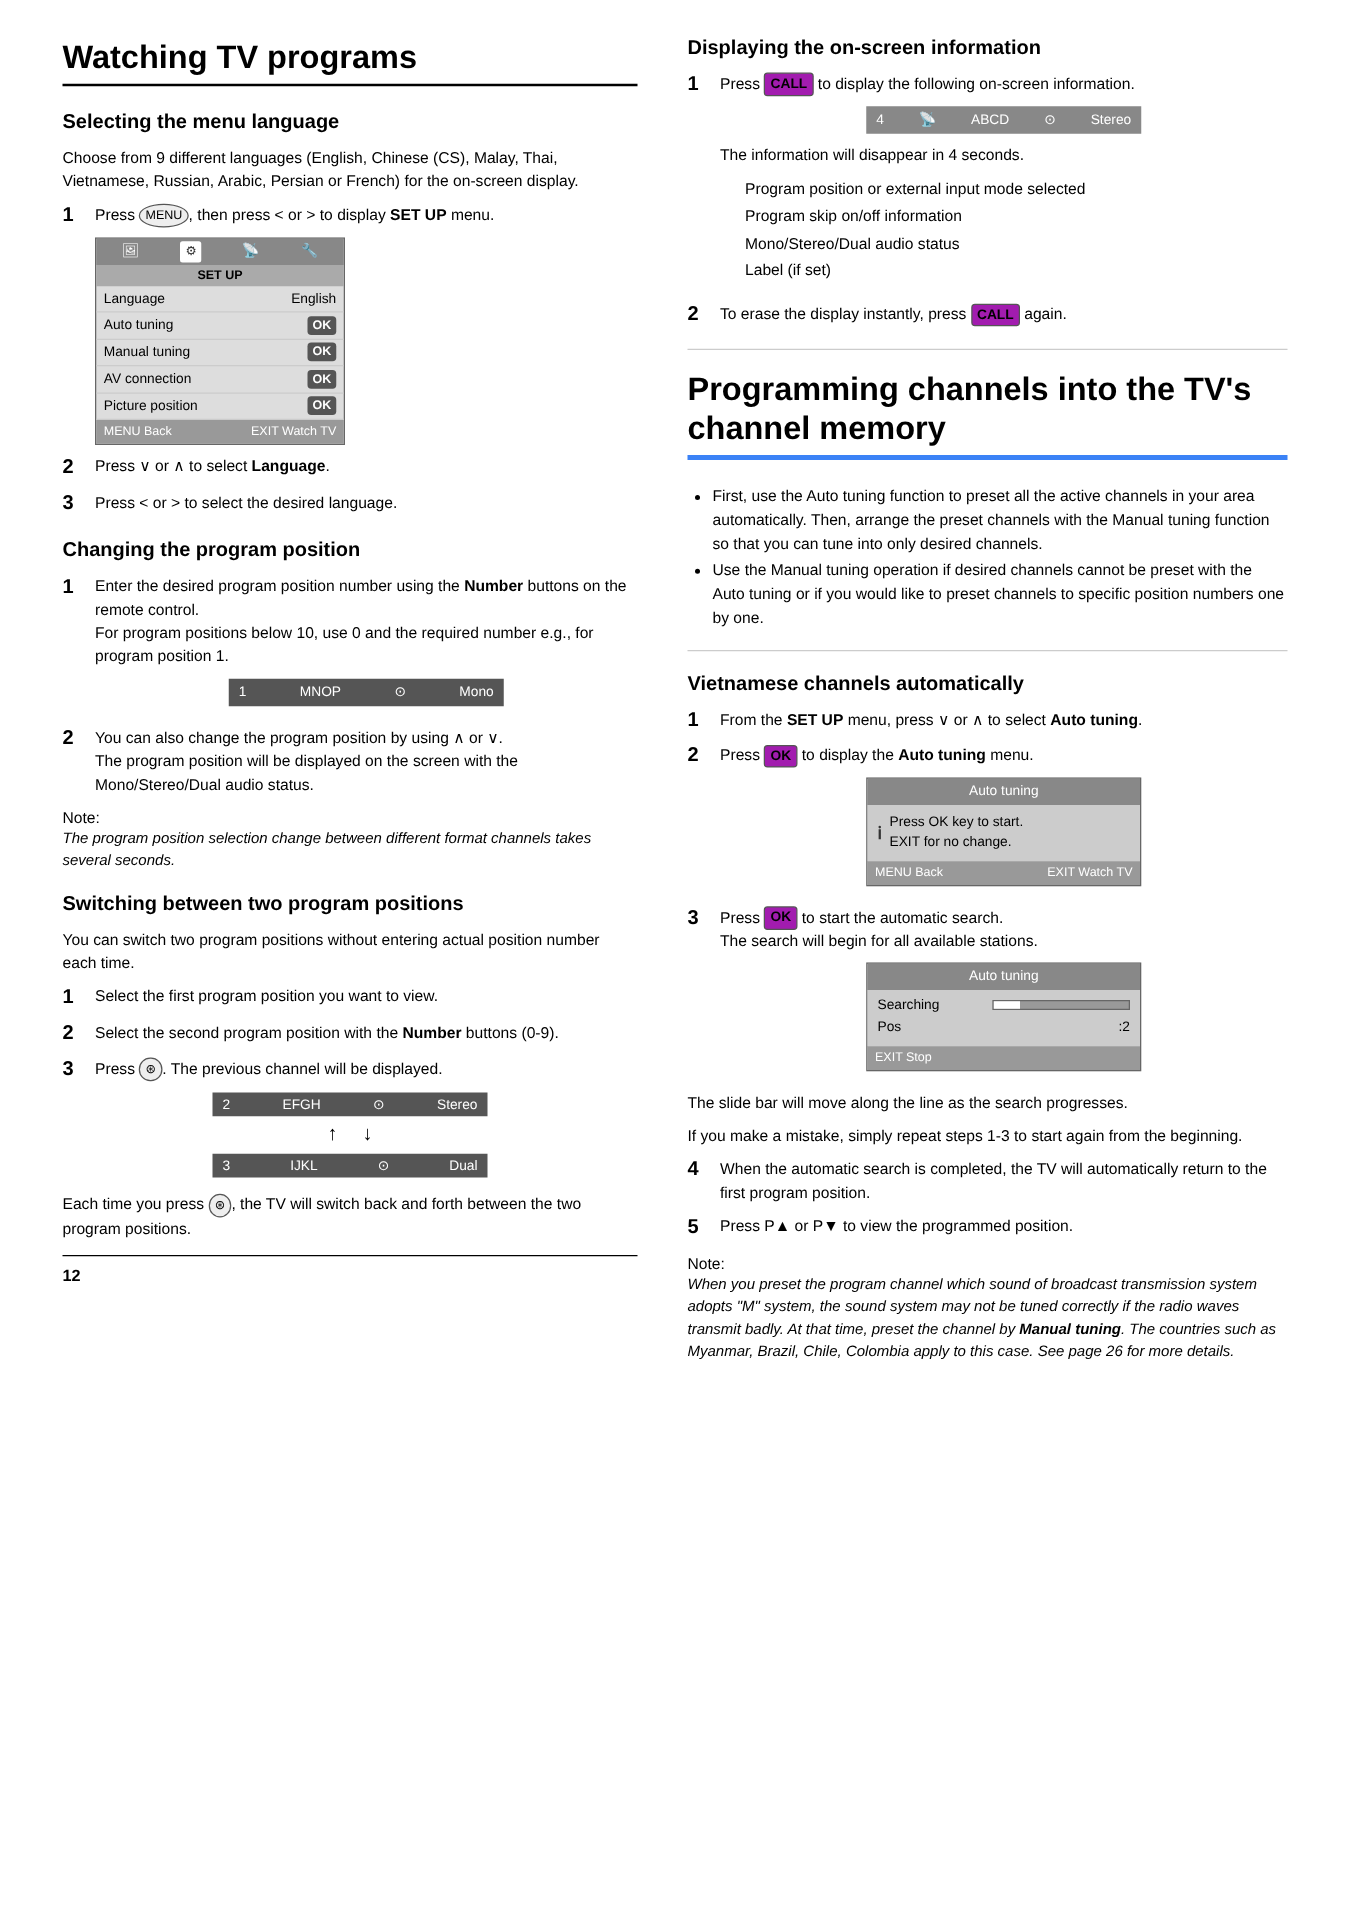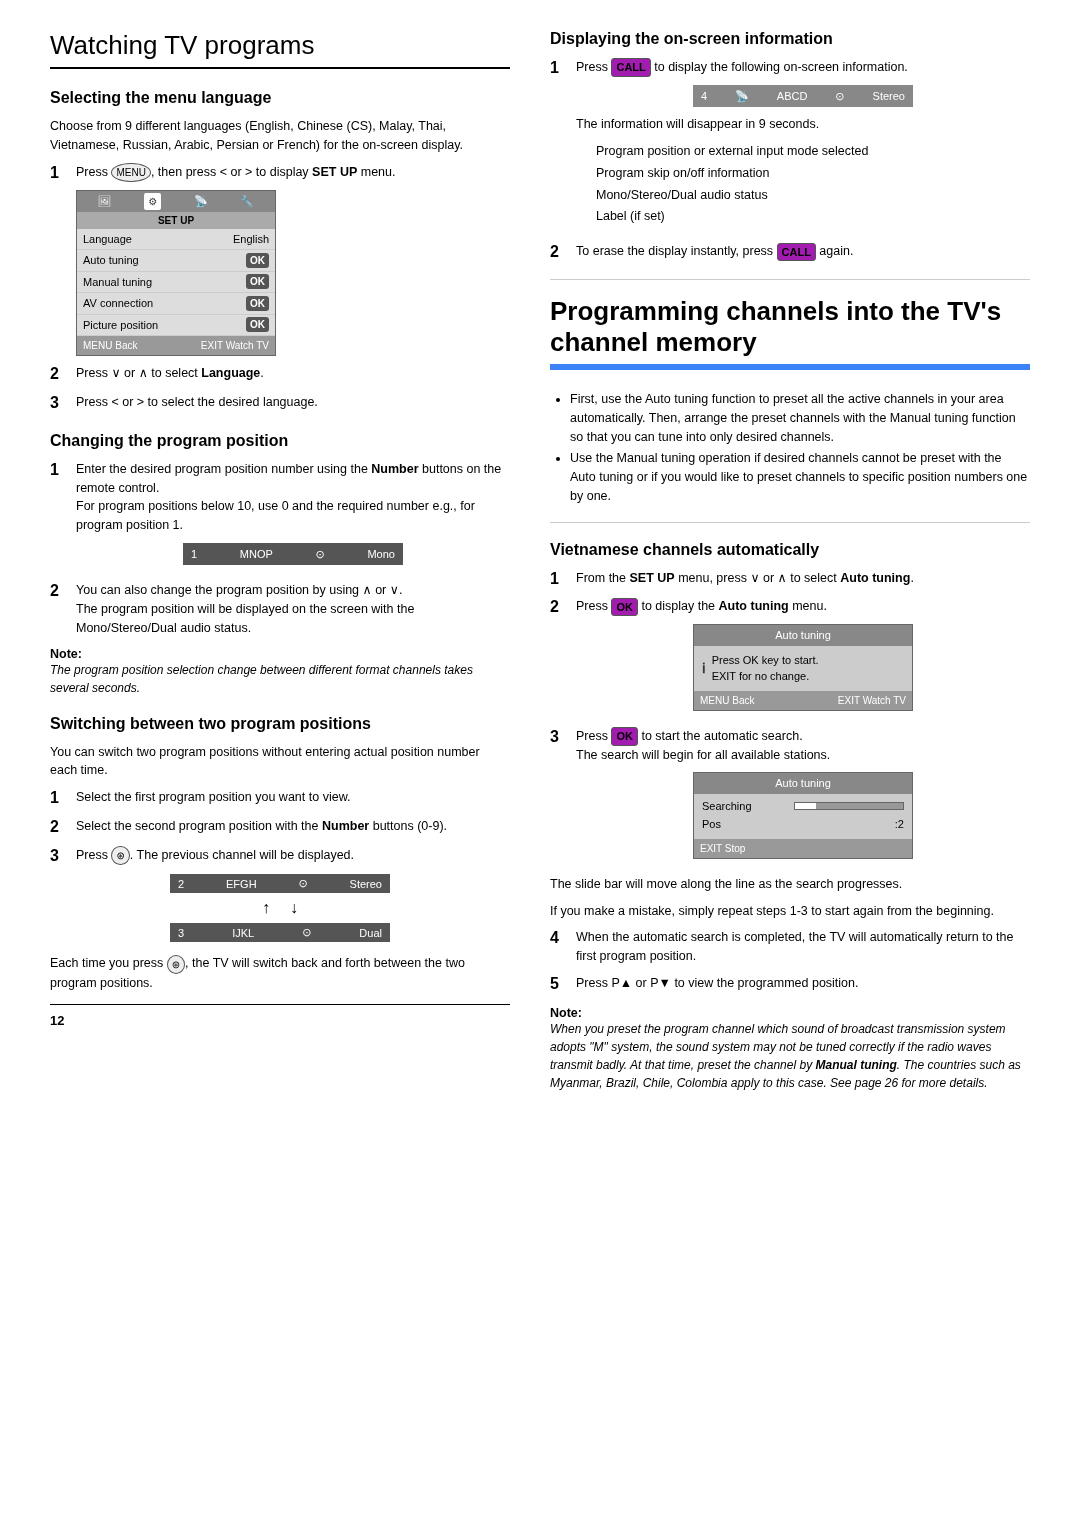--- a/index.html
+++ b/index.html
@@ -36,21 +36,21 @@
       flex-shrink: 0;
     }
 
     .right-column {
       flex: 1;
     }
 
     
     .page-title {
       font-size: 26px;
-      font-weight: normal;
+      font-weight: bold;
       border-bottom: 2px solid #000;
       padding-bottom: 6px;
       margin-bottom: 20px;
     }
 
     
     .section-heading {
       font-size: 16px;
       font-weight: bold;
       margin-bottom: 10px;
@@ -111,21 +111,21 @@
 
     
     em { font-style: italic; }
 
     
     .note-block {
       margin: 8px 0 12px 0;
     }
 
     .note-label {
-      font-weight: bold;
+      font-weight: normal;
       font-size: 12.5px;
       text-align: right;
     }
 
     .note-text {
       font-style: italic;
       font-size: 12px;
       line-height: 1.5;
     }
 
@@ -324,21 +324,21 @@
     }
 
     .content-wrapper {
       position: relative;
     }
 
     
     .right-page-title {
       font-size: 26px;
       font-weight: bold;
-      border-bottom: 6px solid #3b82f6;
+      border-bottom: 4px solid #3b82f6;
       padding-bottom: 6px;
       margin-bottom: 20px;
       margin-top: 0;
     }
 
     
     .btn-inline {
       display: inline-block;
       border: 1px solid #555;
       border-radius: 3px;
@@ -536,21 +536,21 @@
           <div class="step-content">
             Press <span class="btn-inline">CALL</span> to display the following on-screen information.
             
             <div class="onscreen-display">
               <span>4</span>
               <span>📡</span>
               <span>ABCD</span>
               <span>⊙</span>
               <span>Stereo</span>
             </div>
-            <p style="margin-top:4px;">The information will disappear in 9 seconds.</p>
+            <p style="margin-top:4px;">The information will disappear in 4 seconds.</p>
             <ul class="bullet-list">
               <li>Program position or external input mode selected</li>
               <li>Program skip on/off information</li>
               <li>Mono/Stereo/Dual audio status</li>
               <li>Label (if set)</li>
             </ul>
           </div>
         </li>
         <li>
           <span class="step-num">2</span>

